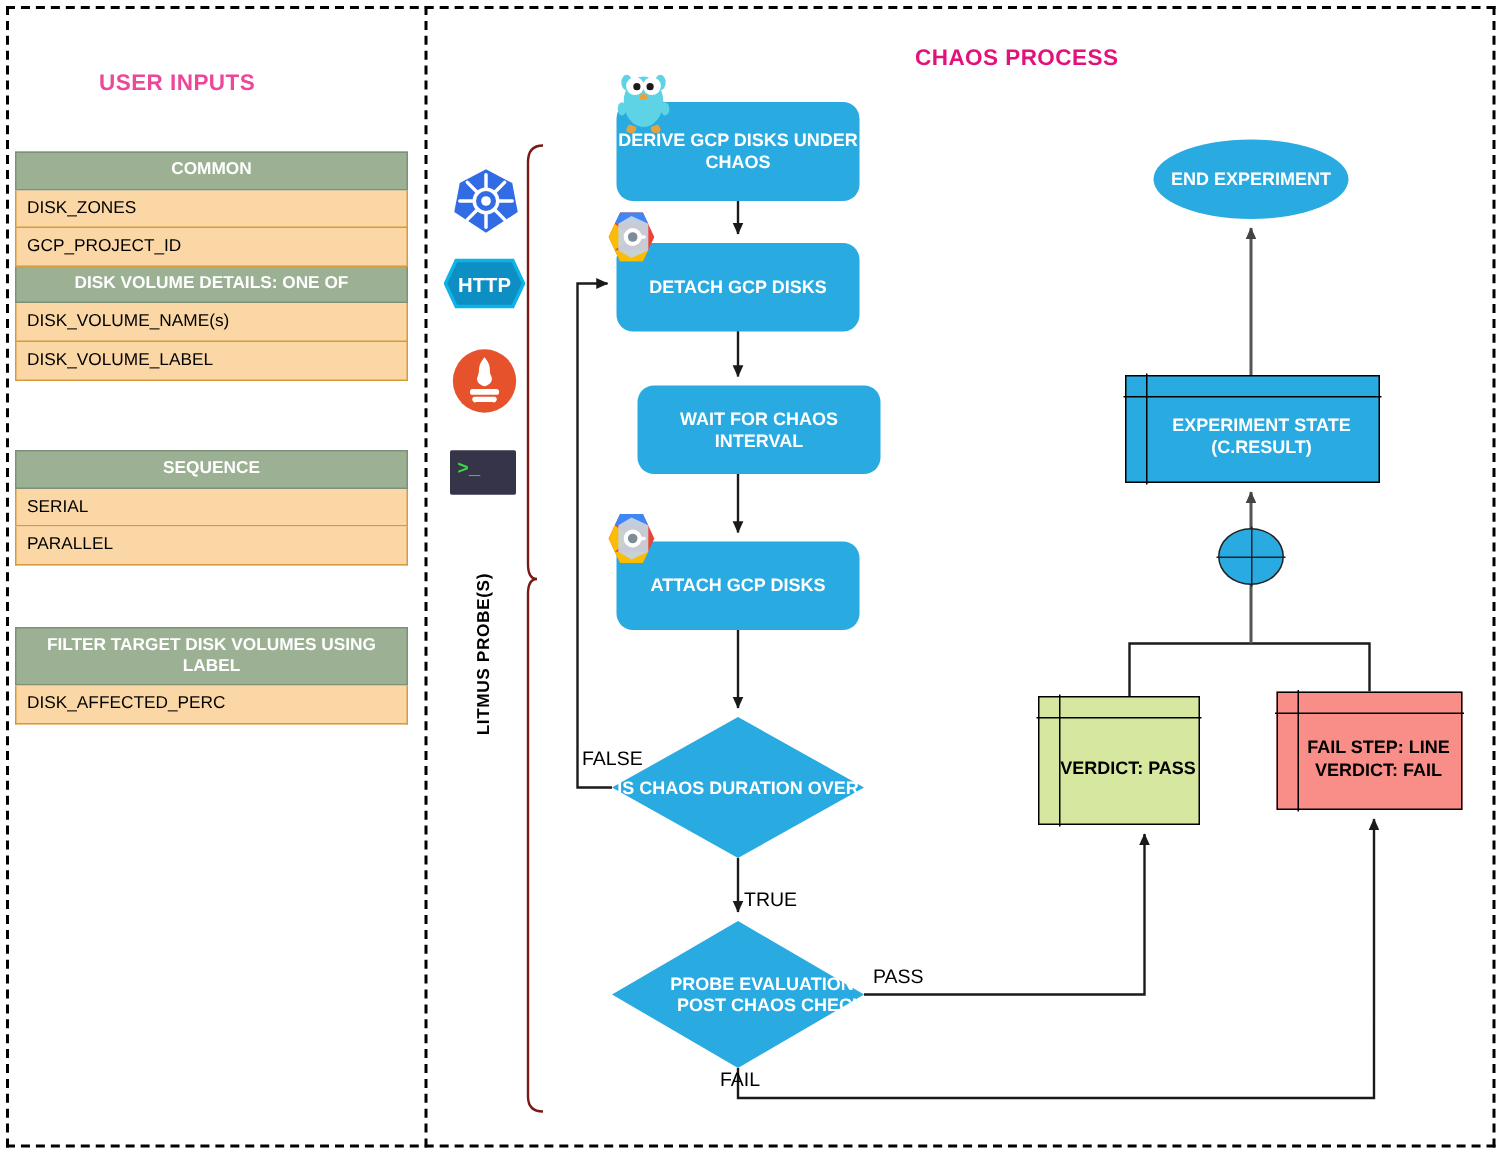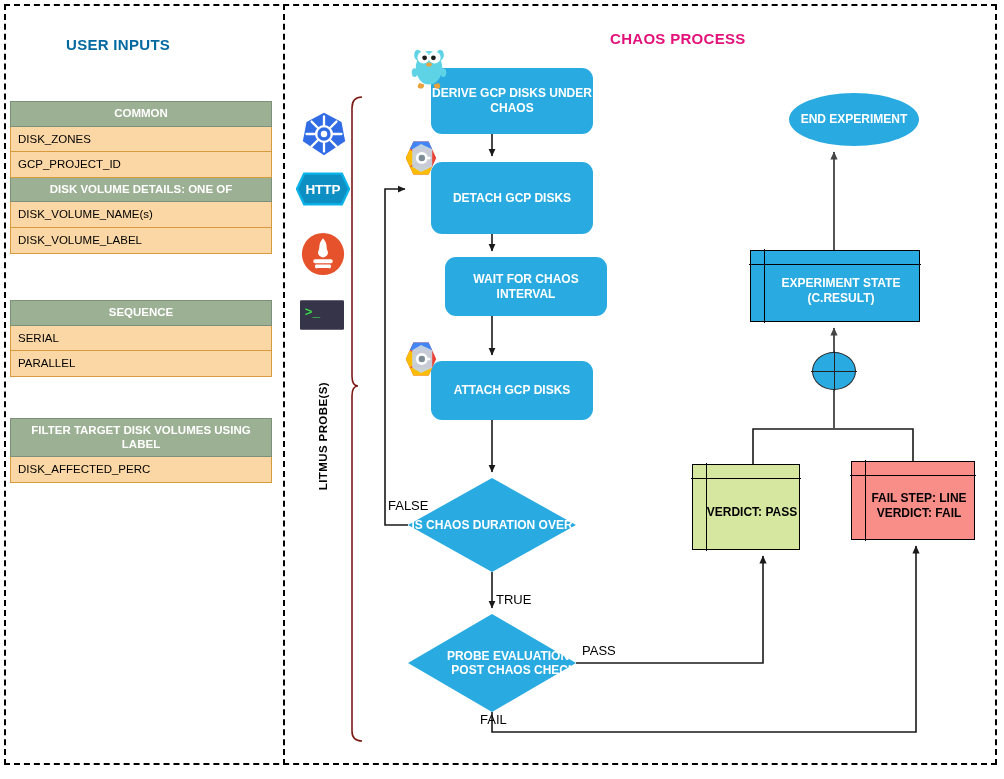--- a/index.html
+++ b/index.html
@@ -19,21 +19,21 @@
   }
   .vert-divider{
     position:absolute;left:283px;top:4px;width:0;height:761px;
     border-left:2px dashed #000;
   }
   
   .panel-title{
     position:absolute;font-weight:bold;font-size:15px;letter-spacing:.3px;
     white-space:nowrap;
   }
-  #title-user{ left:66px; top:36px; color:#0369a1; }
+  #title-user{ left:66px; top:47px; color:#ec4899; }
   #title-chaos{ left:610px; top:30px; color:#E2127A; }
 
   
   .tbl{position:absolute;width:262px;box-sizing:border-box;}
   .tbl .hdr{
     background:#9CB093;color:#ffffff;font-weight:bold;font-size:11.5px;
     text-align:center;padding:5px 4px;line-height:1.18;
     border:1px solid #7d917a;box-sizing:border-box;
   }
   .tbl .row{
@@ -57,21 +57,21 @@
     position:absolute;left:317px;top:382px;
     font-size:11.5px;font-weight:bold;color:#000;
     writing-mode:vertical-rl;text-orientation:mixed;
     transform:rotate(180deg);white-space:nowrap;letter-spacing:.4px;
   }
 
   
   .node{
     position:absolute;box-sizing:border-box;
     display:flex;align-items:center;justify-content:center;text-align:center;
-    color:#ffffff;font-weight:bold;font-size:12px;line-height:1.22;margin-left:20px;
+    color:#ffffff;font-weight:bold;font-size:12px;line-height:1.22;
   }
   .proc{
     background:#29ABE2;border-radius:11px;
   }
   .oval{
     background:#29ABE2;border-radius:50%/50%;
   }
   .diamond-wrap{position:absolute;}
   .diamond-txt{
     position:absolute;left:0;top:0;width:100%;height:100%;
@@ -88,21 +88,21 @@
     content:"";position:absolute;left:-1.6px;right:-1.6px;top:13px;height:0;
     border-top:1.6px solid #000;
   }
   .card::after{ 
     content:"";position:absolute;left:13px;top:-1.6px;bottom:-1.6px;width:0;
     border-left:1.6px solid #000;
   }
   .card .card-label{position:relative;z-index:2;padding-left:12px;padding-top:10px;}
 
   #n-derive{left:411px;top:68px;width:162px;height:66px;}
-  #n-detach{left:411px;top:162px;width:162px;height:72px;}
+  #n-detach{left:411px;top:162px;width:162px;height:59px;}
   #n-wait{left:425px;top:257px;width:162px;height:59px;}
   #n-attach{left:411px;top:361px;width:162px;height:59px;}
   #d-chaos{left:408px;top:478px;width:168px;height:94px;}
   #d-probe{left:408px;top:614px;width:168px;height:98px;}
   #n-end{left:769px;top:93px;width:130px;height:53px;}
   #c-state{left:750px;top:250px;width:170px;height:72px;background:#29ABE2;color:#fff;}
   #c-pass{left:692px;top:464px;width:108px;height:86px;background:#D6E8A0;color:#000;}
   #c-fail{left:851px;top:461px;width:124px;height:79px;background:#F98D87;color:#000;}
 
   

